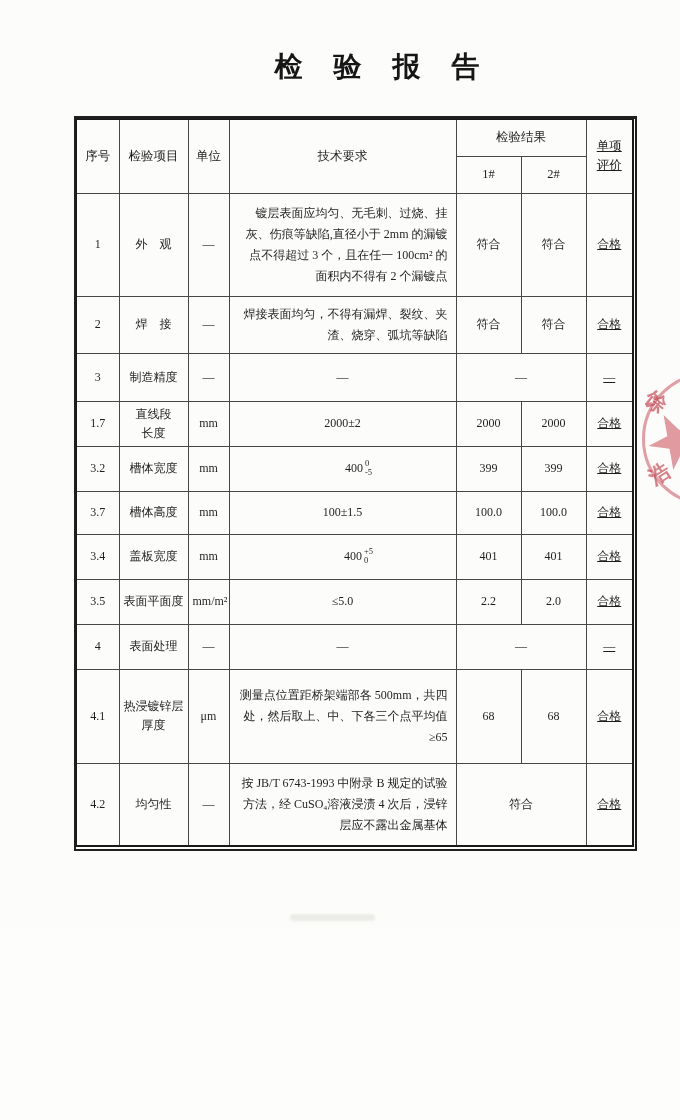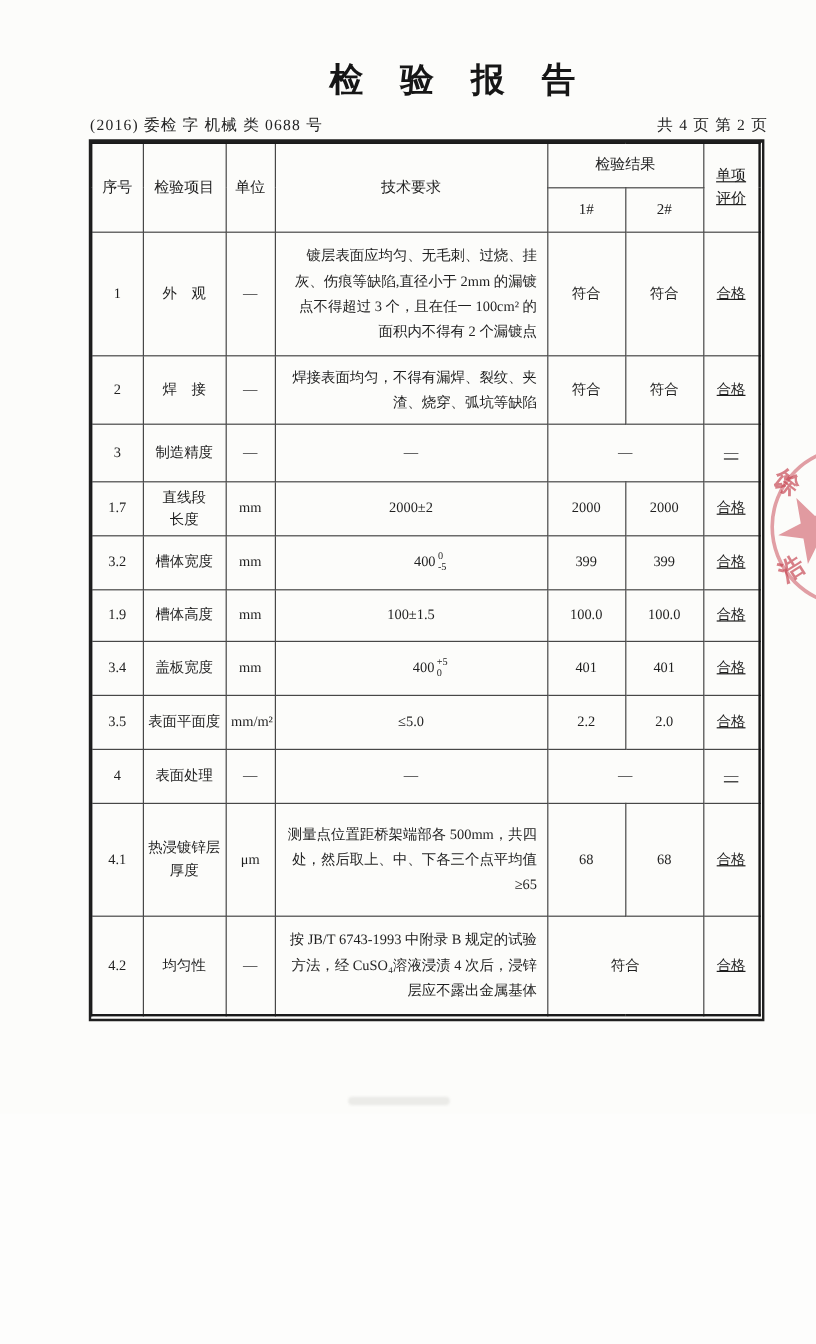--- a/index.html
+++ b/index.html
@@ -90,24 +90,20 @@
   }
 </style>
 </head>
 <body>
 
 <div class="page">
   <div class="paper"></div>
 
   <div class="page-title">检 验 报 告</div>
 
-  <div class="doc-line">
-    <span>(2016)  委检 字 机械 类 0688 号</span>
-    <span>共 4 页 第 2 页</span>
-  </div>
 
   <table class="report-table">
     <colgroup>
       <col style="width:43px">
         <col style="width:69px">
         <col style="width:41px">
       <col style="width:227px">
         <col style="width:65px">
         <col style="width:65px">
       <col style="width:47px">
@@ -173,21 +169,21 @@
               <span class="tol-s">
                 <span>0</span>
                 <span>-5</span>
               </span>
             </span></td>
           <td class="c-res">399</td>
           <td class="c-res">399</td>
           <td class="c-eval">合格</td>
         </tr>
         <tr>
-          <td class="c-seq">1.9</td>
+          <td class="c-seq">3.7</td>
           <td class="c-item">槽体高度</td>
           <td class="c-unit">mm</td>
           <td class="c-req">100±1.5</td>
           <td class="c-res">100.0</td>
           <td class="c-res">100.0</td>
           <td class="c-eval">合格</td>
         </tr>
         <tr>
           <td class="c-seq">3.4</td>
           <td class="c-item">盖板宽度</td>

